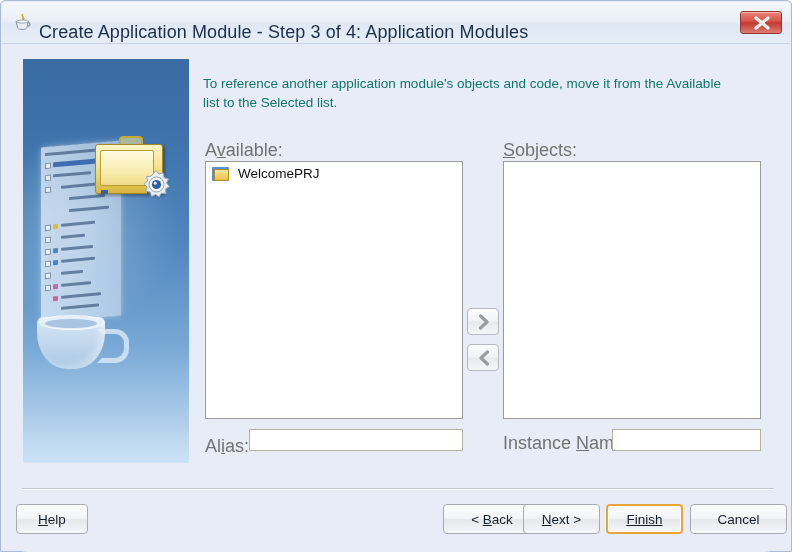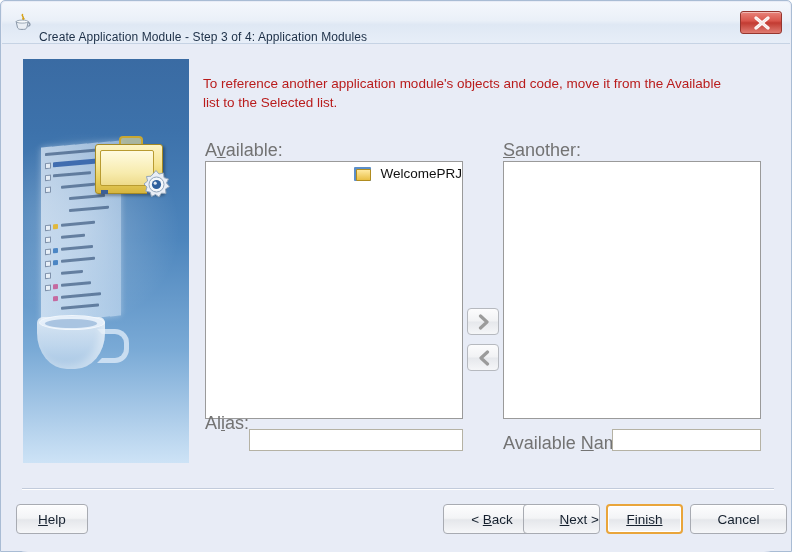--- a/index.html
+++ b/index.html
@@ -37,22 +37,22 @@
     border-bottom: 1px solid #c6d3e4;
     border-radius: 4px 4px 0 0;
   }
   .title-icon {
     position: absolute;
     left: 11px; top: 11px;
     width: 20px; height: 20px;
   }
   .title-text {
     position: absolute;
-    left: 37px; top: 28px;
-    font-size: 12px;
+    left: 37px; top: 20px;
+    font-size: 18px;
     color: #1c2f47;
     white-space: nowrap;
     letter-spacing: 0.1px;
   }
   #close-button {
     position: absolute;
     right: 8px; top: 9px;
     width: 42px; height: 23px;
     box-sizing: border-box;
     border: 1px solid #96362f;
@@ -187,21 +187,21 @@
     border-radius: 0 14px 14px 0;
   }
 
   
   #intro-text {
     position: absolute;
     left: 201px; top: 30px;
     width: 520px;
     font-size: 13.5px;
     line-height: 19px;
-    color: #b91c1c;
+    color: #0f766e;
   }
 
   
   .field-label {
     position: absolute;
     font-size: 18px;
     color: #737373;
     white-space: nowrap;
   }
   .mn { text-decoration: underline; }
@@ -222,21 +222,20 @@
 
   .list-item {
     position: relative;
     height: 22px;
     display: flex;
     align-items: center;
     padding-left: 6px;
     font-size: 13.5px;
     color: #111111;
     cursor: default;
-    justify-content: flex-end;
   }
   .folder-icon {
     width: 17px; height: 15px;
     margin-right: 9px;
     flex: 0 0 auto;
     position: relative;
   }
   .folder-icon .fo-out {
     position: absolute; left: 0; top: 1px;
     width: 17px; height: 14px;
@@ -259,21 +258,21 @@
     background: linear-gradient(to bottom, #fcfcfd 0%, #f1f2f4 48%, #e6e8ec 52%, #f5f6f8 100%);
     border: 1px solid #b6b9bf;
     border-radius: 4px;
     cursor: pointer;
   }
   #move-right-button { left: 465px; top: 264px; }
   #move-left-button  { left: 465px; top: 300px; }
   .xfer-btn svg { position: absolute; left: 9px; top: 5px; }
 
   
-  #alias-label { left: 203px; top: 369px; }
+  #alias-label { left: 203px; top: 392px; }
   #instance-label { left: 501px; top: 389px; }
 
   .textfield {
     position: absolute;
     box-sizing: border-box;
     background: #ffffff;
     border: 1px solid #b5b2a4;
     height: 22px;
     font-size: 13px;
     color: #111;
@@ -310,21 +309,21 @@
     cursor: pointer;
     box-shadow: inset 0 1px 0 #ffffff;
     padding: 0;
   }
   .dialog-button.default {
     border: 2px solid #e9a53b;
     box-shadow: inset 0 0 0 1px #ffffff;
   }
   #help-button   { left: 14px;  top: 16px; width: 72px; }
   #back-button   { left: 441px; top: 16px; width: 98px; }
-  #next-button   { left: 521px; top: 16px; width: 77px; text-align: right; }
+  #next-button   { left: 521px; top: 16px; width: 77px; }
   #finish-button { left: 604px; top: 16px; width: 77px; text-decoration: underline; }
   #cancel-button { left: 688px; top: 16px; width: 97px; }
 </style>
 </head>
 <body>
 
 <div id="dialog-window">
 
   <div id="title-bar">
     <span class="title-icon">
@@ -412,39 +411,39 @@
     <div class="listbox" id="available-list">
       <div class="list-item">
         <span class="folder-icon">
           <span class="fo-out"></span>
             <span class="fo-in"></span>
         </span>
         <span>WelcomePRJ</span>
       </div>
     </div>
 
-    <div class="field-label" id="selected-label"><span></span><span class="mn">S</span><span>another:</span></div>
+    <div class="field-label" id="selected-label"><span></span><span class="mn">S</span><span>objects:</span></div>
 
     <div class="listbox" id="selected-list"></div>
 
     <div class="xfer-btn" id="move-right-button">
       <svg width="14" height="16" viewBox="0 0 14 16">
         <path d="M3.5 2 L10 8 L3.5 14" fill="none" stroke="#9b9b9b" stroke-width="3.2" stroke-linecap="round" stroke-linejoin="round"></path>
       </svg>
     </div>
     <div class="xfer-btn" id="move-left-button">
       <svg width="14" height="16" viewBox="0 0 14 16">
         <path d="M10.5 2 L4 8 L10.5 14" fill="none" stroke="#9b9b9b" stroke-width="3.2" stroke-linecap="round" stroke-linejoin="round"></path>
       </svg>
     </div>
 
     <div class="field-label" id="alias-label"><span>Al</span><span class="mn">i</span><span>as:</span></div>
     <input class="textfield" id="alias-input" type="text" value="" style="">
 
-    <div class="field-label" id="instance-label"><span>Available </span><span class="mn">N</span><span>ame:</span></div>
+    <div class="field-label" id="instance-label"><span>Instance </span><span class="mn">N</span><span>ame:</span></div>
     <input class="textfield" id="instance-input" type="text" value="" style="">
   </div>
 
   <div id="footer-bar">
     <div id="footer-separator"></div>
 
     <button class="dialog-button" id="help-button"><span></span><span class="mn">H</span><span>elp</span></button>
 
     <button class="dialog-button" id="back-button"><span>&lt; </span><span class="mn">B</span><span>ack</span></button>
 

